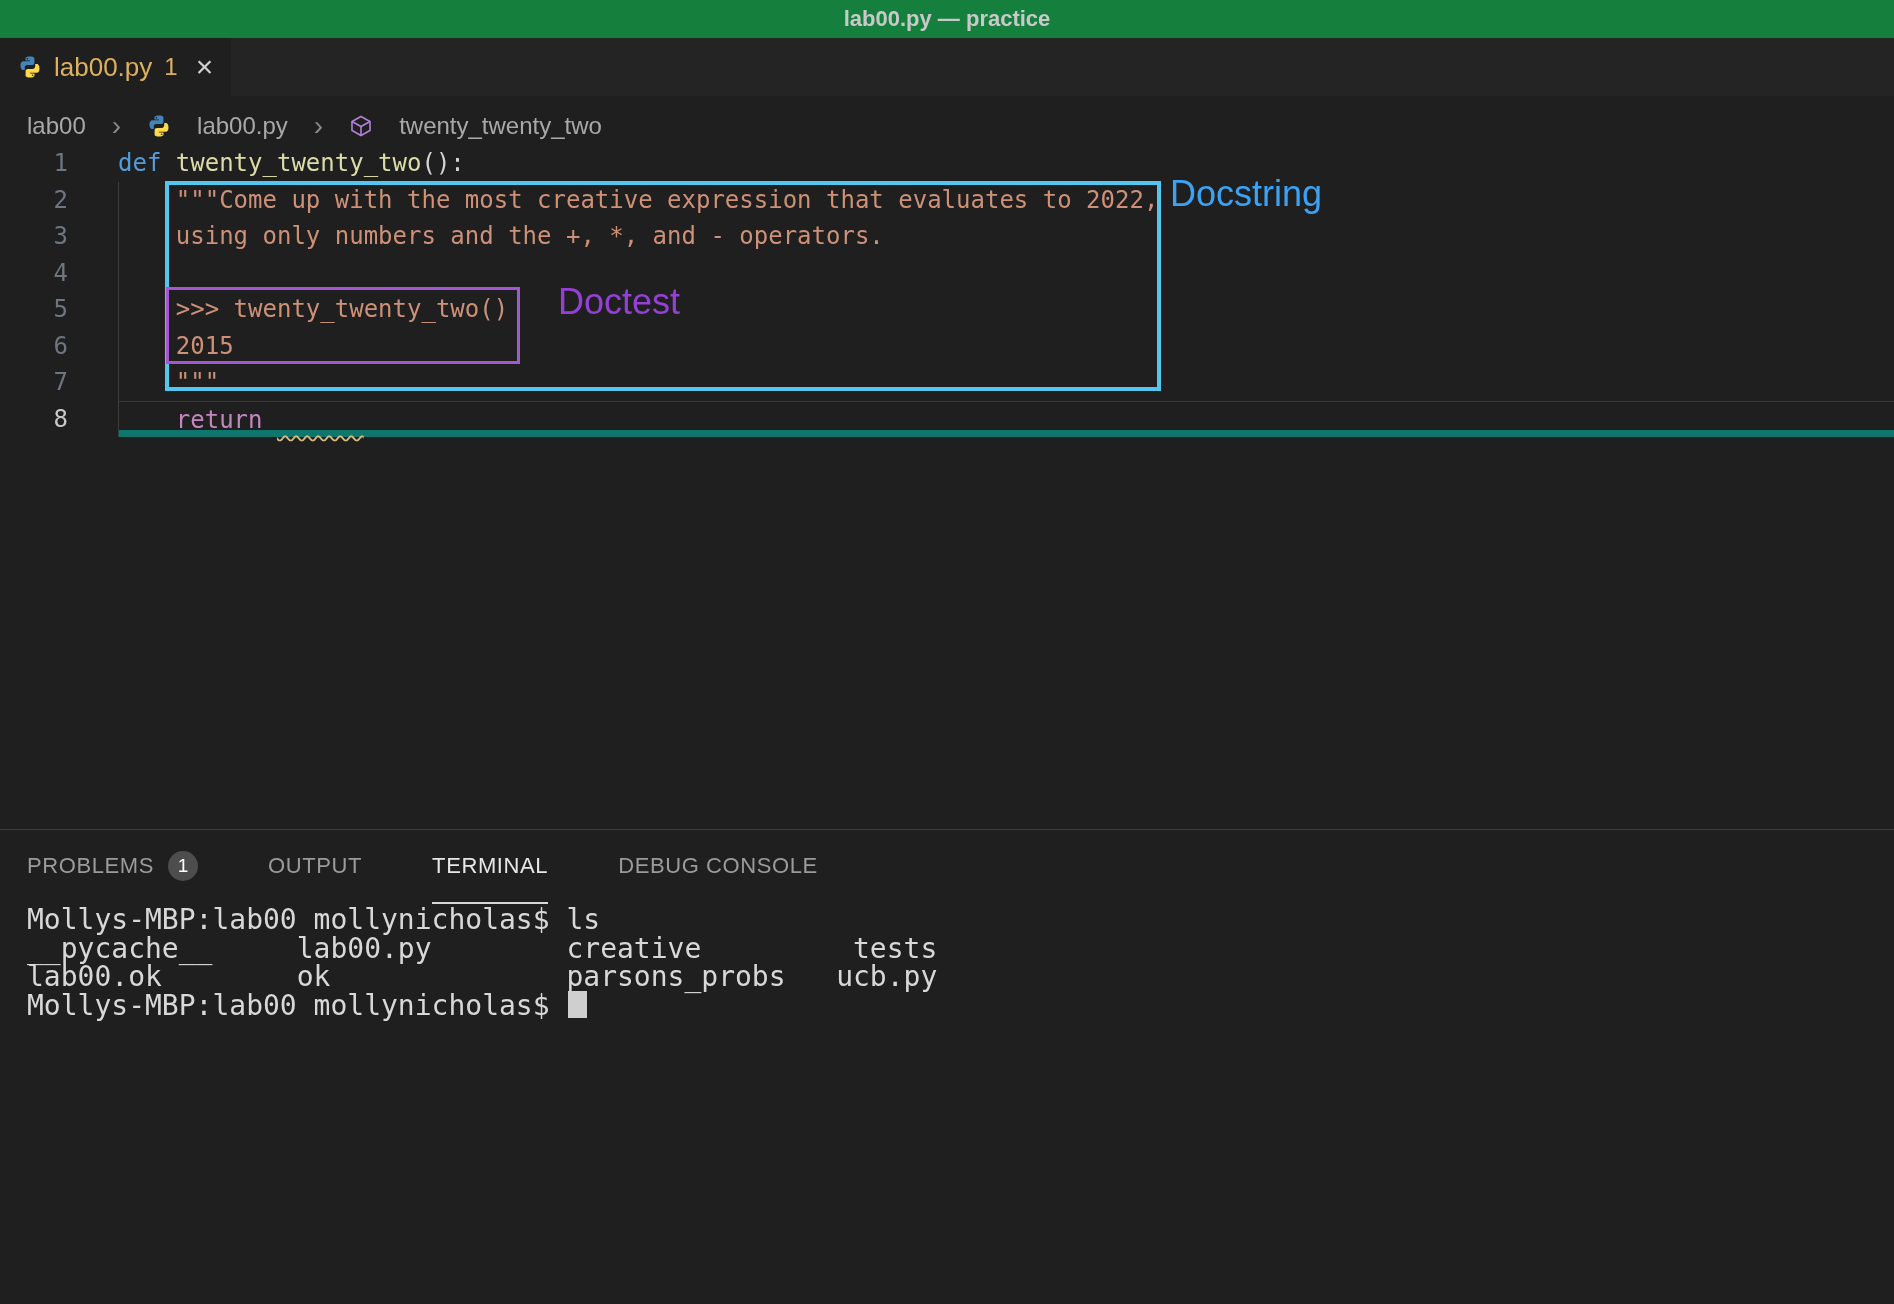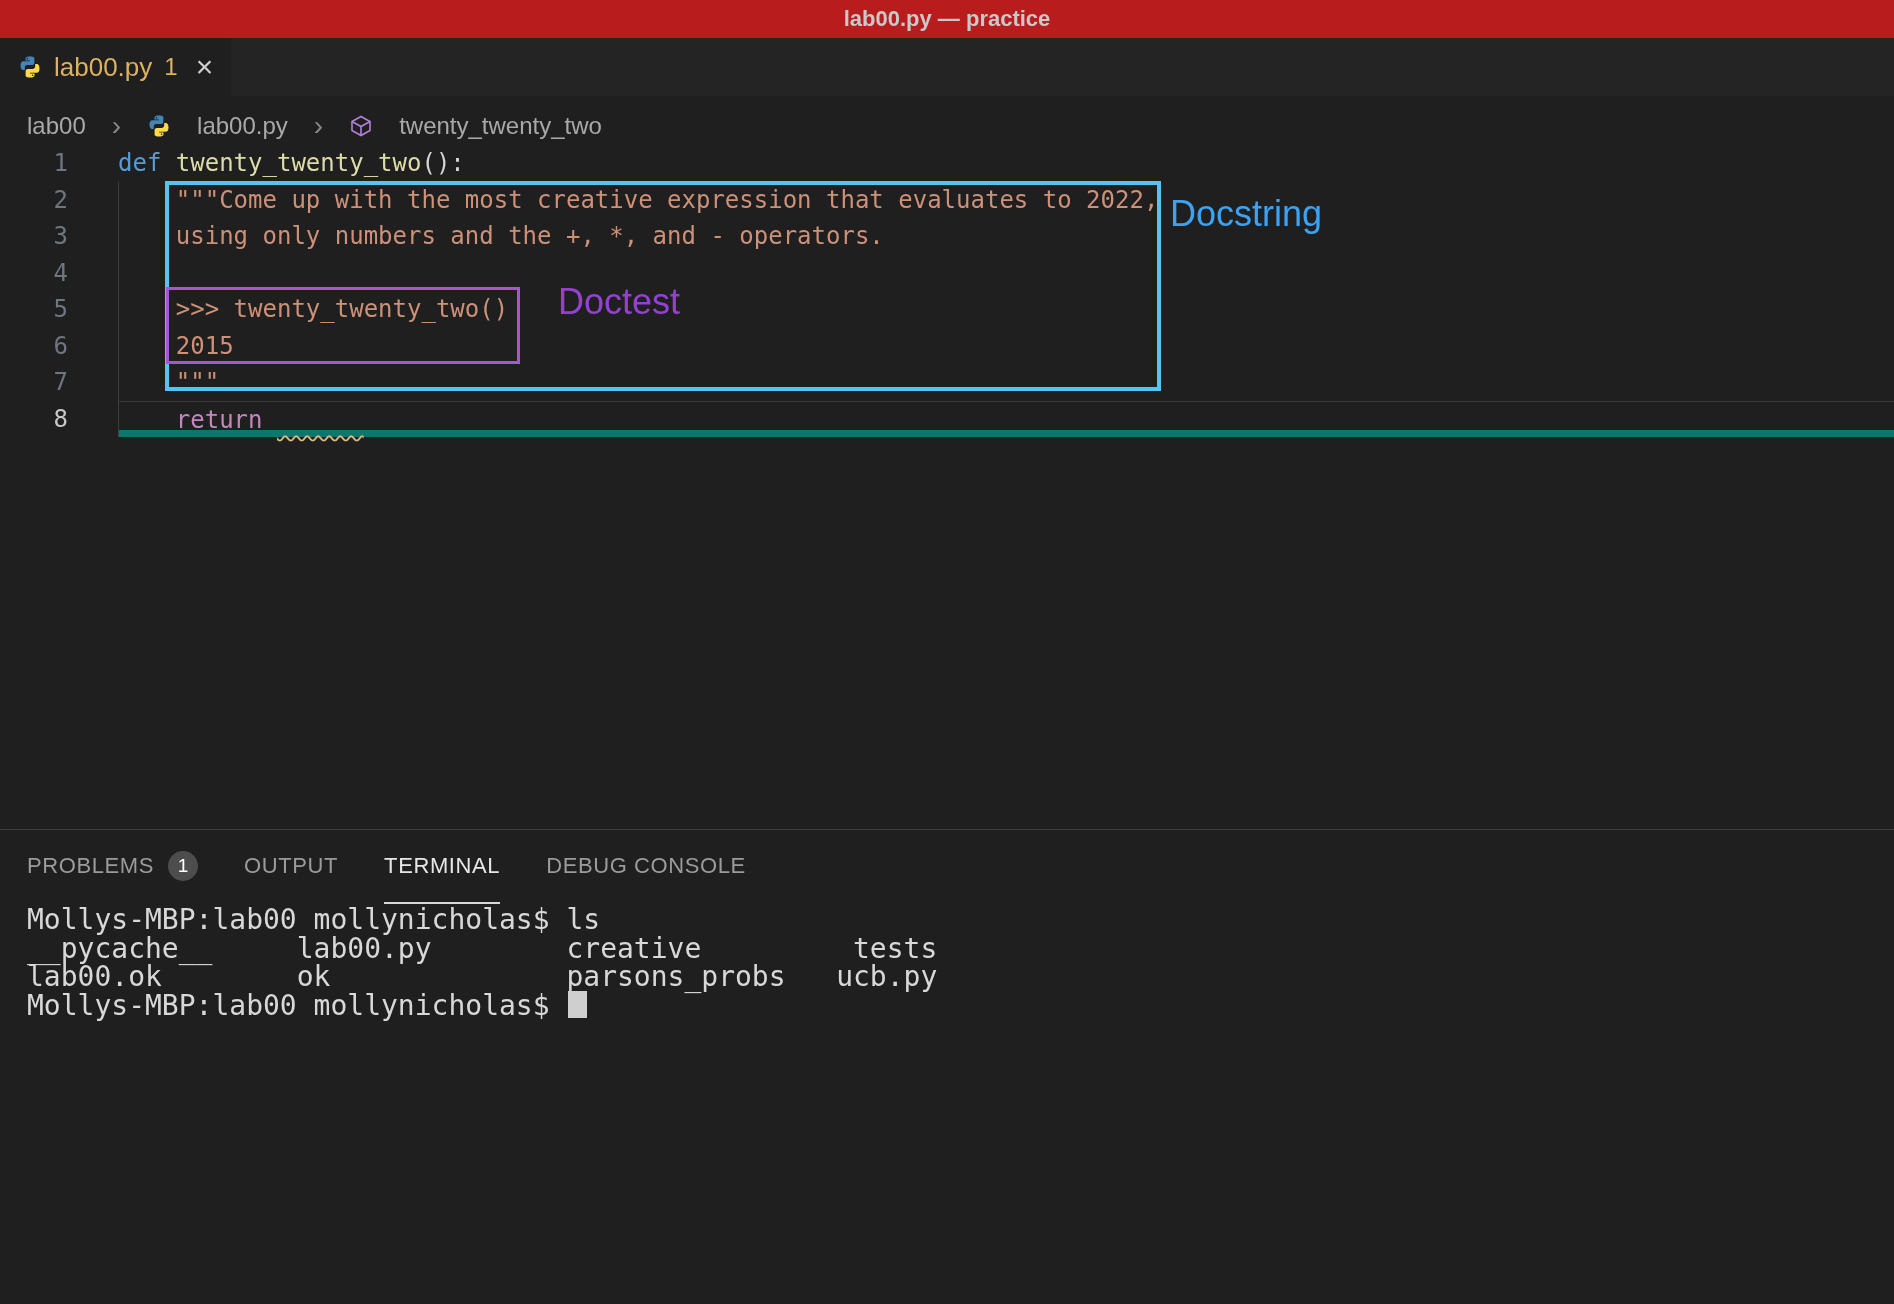--- a/index.html
+++ b/index.html
@@ -1,20 +1,20 @@
 <!DOCTYPE html>
 <html><head>
 <meta charset="utf-8">
 <style>
   * { margin:0; padding:0; box-sizing:border-box; }
   body { background:#1f1f1f; font-family:"Liberation Sans", sans-serif; }
   .screen { width:1894px; height:1304px; background:#1f1f1f; position:relative; overflow:hidden; }
 
   
-  .titlebar { height:38px; background:#b91c1c; display:flex; align-items:center; justify-content:center;
+  .titlebar { height:38px; background:#15803d; display:flex; align-items:center; justify-content:center;
               color:#c9c9c9; font-size:22px; font-weight:600; }
 
   
   .tabbar { height:58px; background:#242424; display:flex; align-items:stretch; }
   .tab { display:flex; align-items:center; gap:12px; padding:0 18px; background:#1f1f1f; }
   .tab .pyicon svg { width:24px; height:24px; display:block; }
   .tab-label { color:#ddb15e; font-size:26px; }
   .tab-badge { color:#ddb15e; font-size:24px; }
   .tab-close { color:#d0d0d0; font-size:30px; line-height:30px; margin-left:6px; cursor:default; }
 
@@ -39,26 +39,26 @@
   .tk-ret { color:#c586c0; }
   .tk-sq  { text-decoration-line:underline; text-decoration-style:wavy;
             text-decoration-color:#d7ba7d; text-decoration-thickness:2px; text-underline-offset:7px; }
   .indent-guide { position:absolute; left:118px; top:37px; width:1px; height:255px; background:#3c3c3c; }
 
   
   .ann-box { position:absolute; border-style:solid; pointer-events:none; }
   .docstring-box { left:165px; top:36px; width:996px; height:210px; border-width:4px; }
   .doctest-box   { left:166px; top:142px; width:354px; height:77px; border-width:3px; }
   .ann-label { position:absolute; font-size:36px; font-family:"Liberation Sans", sans-serif; }
-  .docstring-label { left:1170px; top:48px; }
+  .docstring-label { left:1170px; top:28px; }
   .doctest-label   { left:558px; top:136px; }
 
   
   .panel { position:absolute; left:0; right:0; top:829px; bottom:0; border-top:1px solid #3f3f3f; }
-  .panel-tabs { height:74px; display:flex; align-items:stretch; padding-left:27px; gap:46px; }
+  .panel-tabs { height:74px; display:flex; align-items:stretch; padding-left:27px; gap:70px; }
   .panel-tab { display:flex; align-items:center; gap:14px; font-size:22px; letter-spacing:0.6px;
                color:#9b9b9b; border-bottom:2px solid transparent; }
   .panel-tab.active { color:#e7e7e7; border-bottom-color:#d7d7d7; }
   .badge { width:30px; height:30px; border-radius:50%; background:#4d4d4d; color:#ffffff;
            font-size:19px; display:inline-flex; align-items:center; justify-content:center; letter-spacing:0; }
 
   .terminal { padding-left:27px; padding-top:2px; font-family:"DejaVu Sans Mono", monospace;
               font-size:28px; line-height:28.5px; color:#d8d8d8; }
   .term-line { white-space:pre; }
   .cursor { display:inline-block; width:19px; height:27px; background:#cfcfcf;

